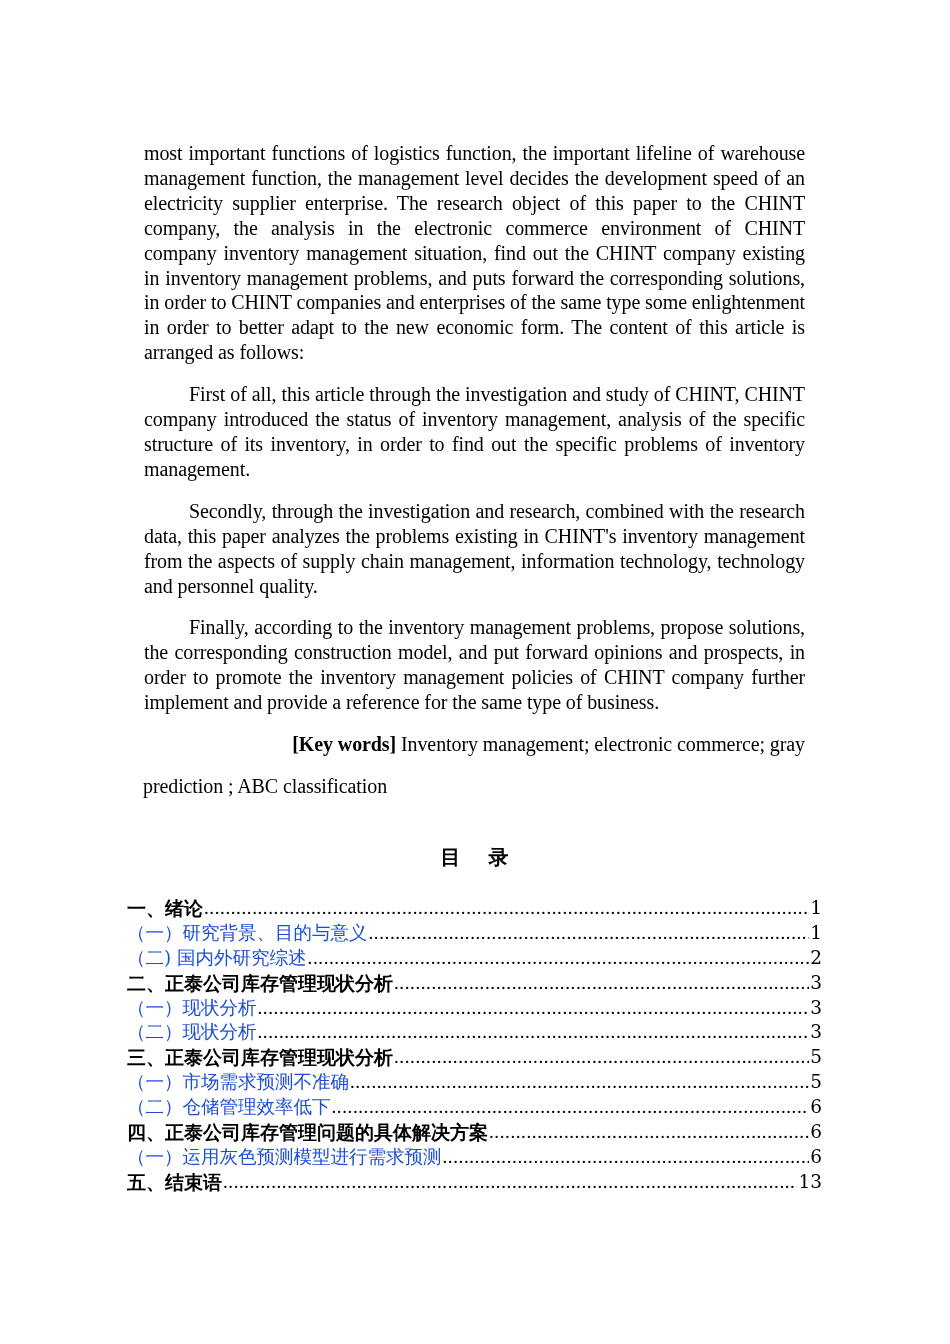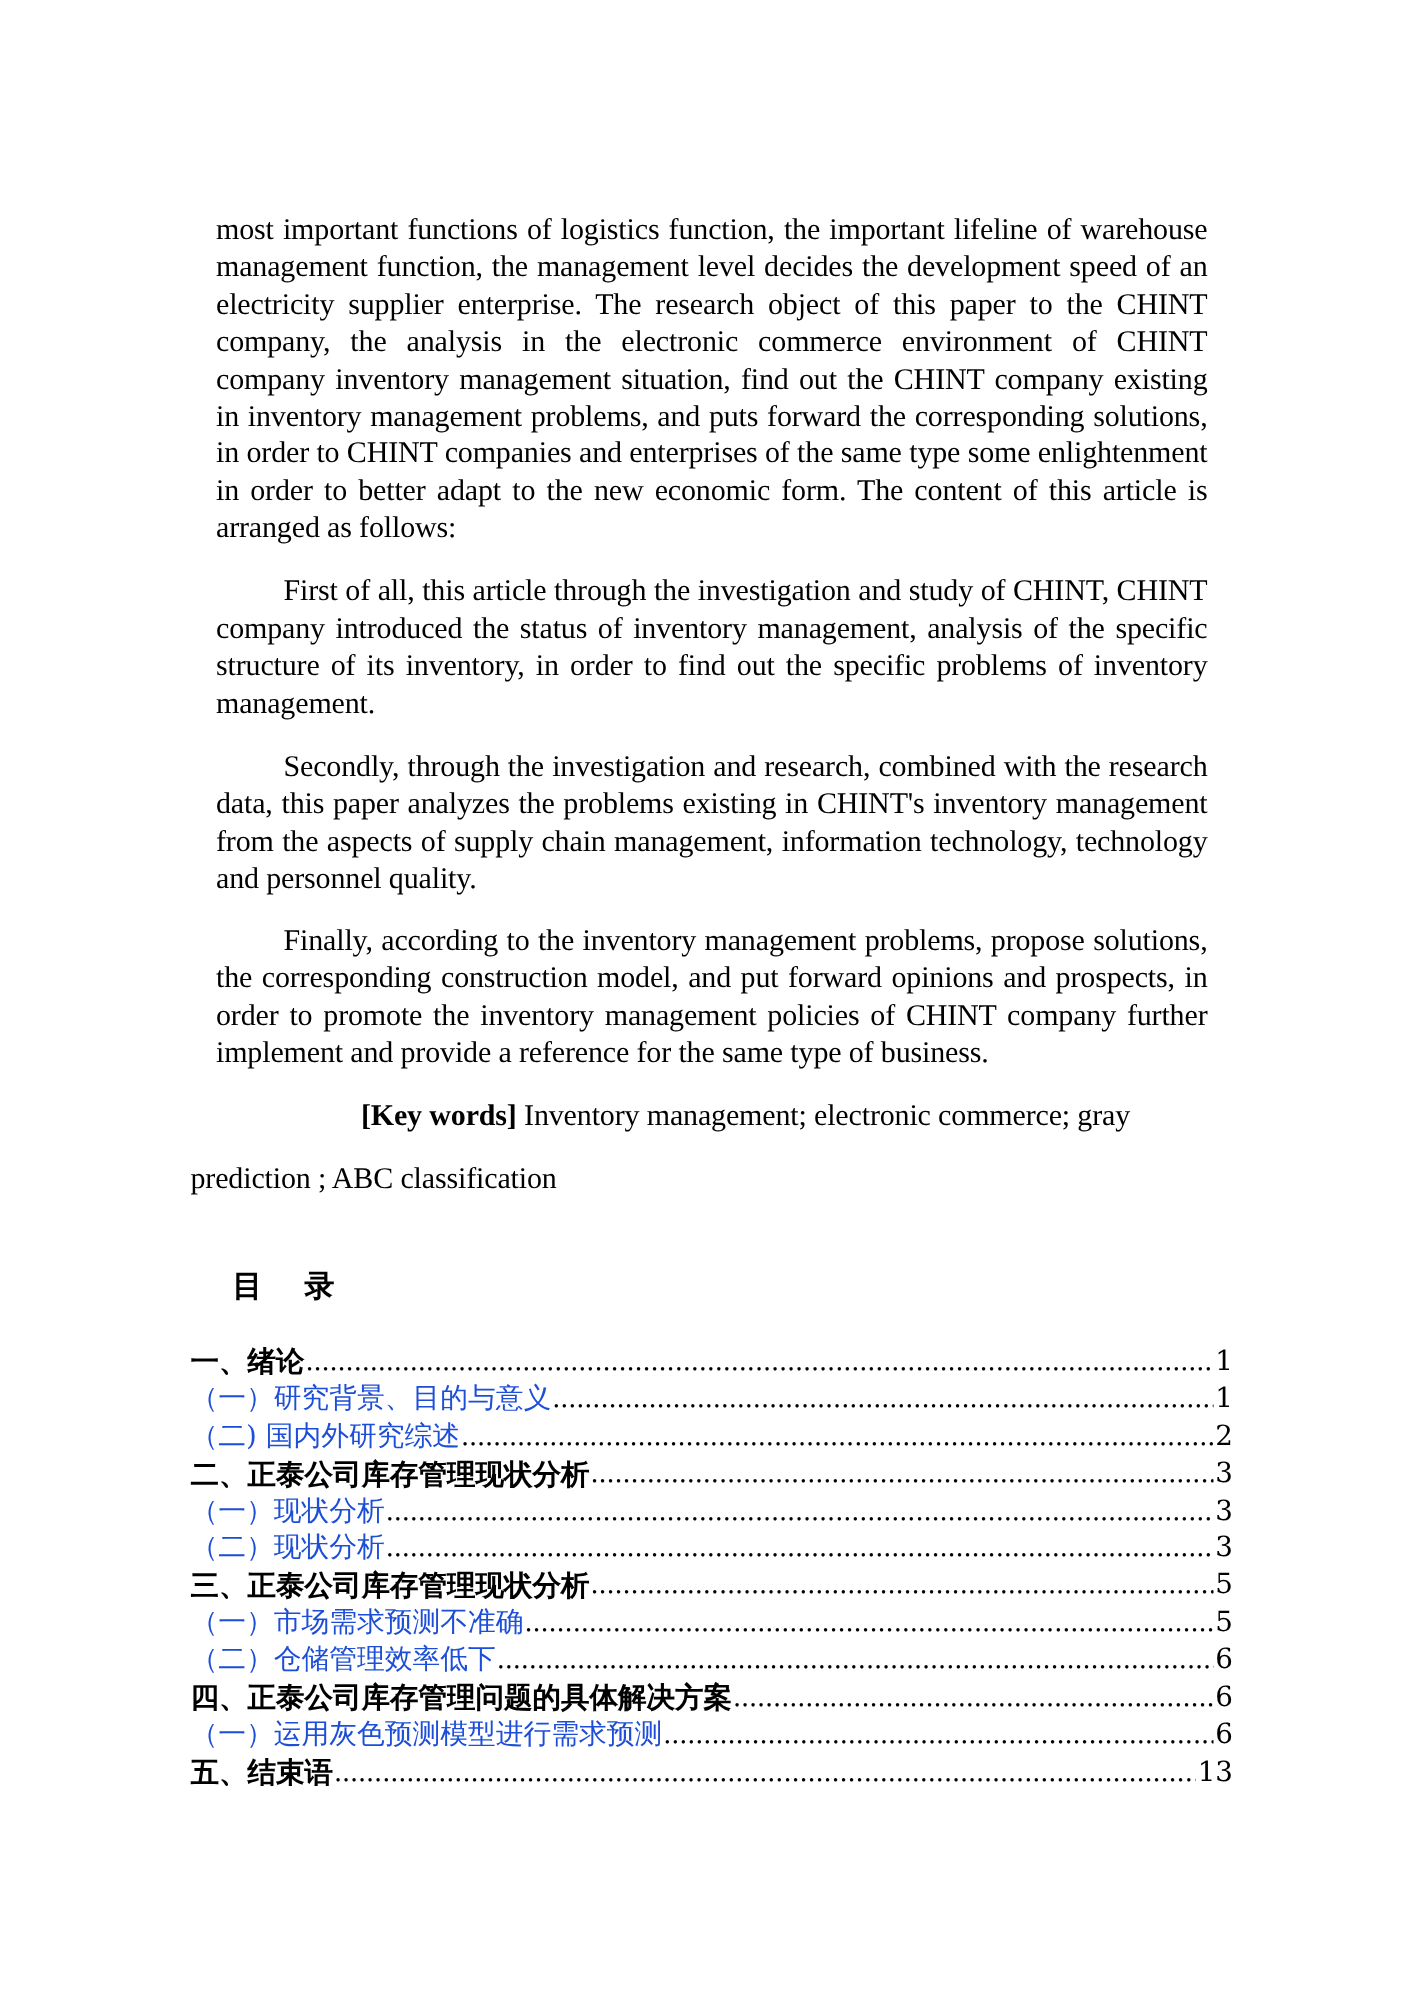--- a/index.html
+++ b/index.html
@@ -29,31 +29,31 @@
     }
     .abstract p {
       margin: 17px;
     }
     .abstract p.indent {
       text-indent: 45px;
     }
     .keywords {
       margin: 0;
       text-indent: 45px;
-      text-align: center;
+      text-align: right;
     }
     .keywords .kw-label {
       font-weight: bold;
     }
     .toc-title {
       position: absolute;
       left: 0;
       top: 720px;
       width: 695px;
-      text-align: left;
+      text-align: center;
       font-family: "DejaVu Sans", sans-serif;
       font-weight: bold;
       font-size: 20px;
       letter-spacing: 28px;
       padding-left: 28px;
       box-sizing: border-box;
     }
     .toc {
       position: absolute;
       left: 0;
@@ -103,21 +103,21 @@
 </head>
 <body>
 
 <div class="page">
   <div class="abstract">
     <p>most important functions of logistics function, the important lifeline of warehouse management function, the management level decides the development speed of an electricity supplier enterprise. The research object of this paper to the CHINT company, the analysis in the electronic commerce environment of CHINT company inventory management situation, find out the CHINT company existing in inventory management problems, and puts forward the corresponding solutions, in order to CHINT companies and enterprises of the same type some enlightenment in order to better adapt to the new economic form. The content of this article is arranged as follows:</p>
     <p class="indent">First of all, this article through the investigation and study of CHINT, CHINT company introduced the status of inventory management, analysis of the specific structure of its inventory, in order to find out the specific problems of inventory management.</p>
     <p class="indent">Secondly, through the investigation and research, combined with the research data, this paper analyzes the problems existing in CHINT's inventory management from the aspects of supply chain management, information technology, technology and personnel quality.</p>
     <p class="indent">Finally, according to the inventory management problems, propose solutions, the corresponding construction model, and put forward opinions and prospects, in order to promote the inventory management policies of CHINT company further implement and provide a reference for the same type of business.</p>
     <p class="keywords"><span class="kw-label">[Key words]</span><span> Inventory management; electronic commerce; gray</span></p>
-    <p style="margin:0;">prediction ; ABC classification</p>
+    <p style="margin:16px;">prediction ; ABC classification</p>
   </div>
 
   <div class="toc-title">目录</div>
 
   <div class="toc">
     <div class="toc-row level-1">
         <span class="toc-label">一、绪论</span>
         <span class="toc-dots"></span>
         <span class="toc-page">1</span>
       </div>

